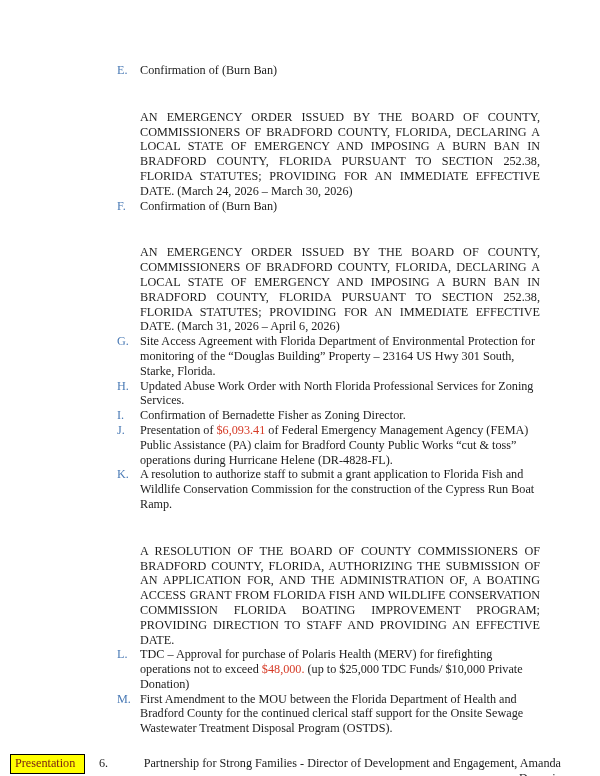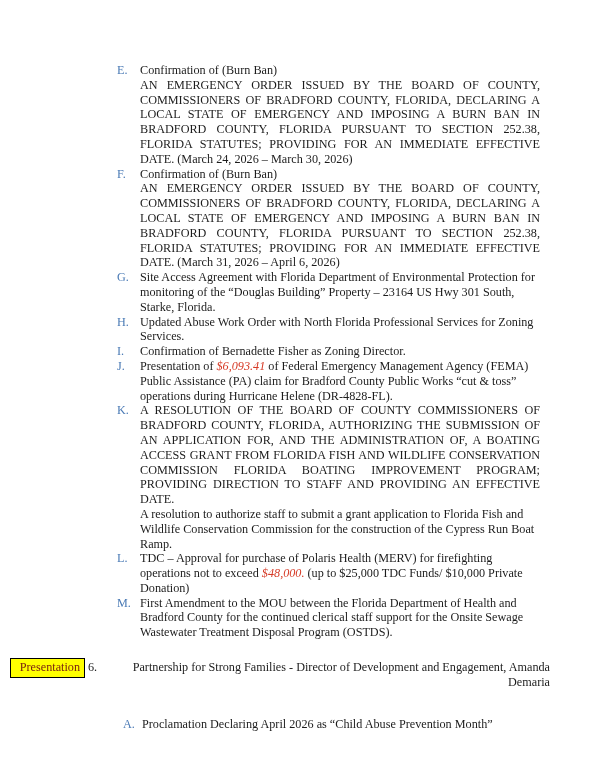--- a/index.html
+++ b/index.html
@@ -22,38 +22,38 @@
     width: 423px;
   }
   .item-row { display: flex; align-items: flex-start; }
   .item-letter {
     flex: 0 0 23px;
     width: 23px;
     color: var(--letter-blue, #4a7ab5);
   }
   .item-body { flex: 1 1 auto; min-width: 0; }
   .para { margin: 0; }
-  .para.justify { text-align: justify; }
-  .red-amount { color: var(--amount-red, #d63a26); font-style: italic; }
+  .para.justify { text-align: justify; margin-top: 32px; }
+  .red-amount { color: var(--amount-red, #d63a26); }
   .presentation-row {
     margin-top: 18px;
     padding-left: 10px;
     display: flex;
     align-items: flex-start;
   }
   .highlight-label {
     flex: 0 0 auto;
     box-sizing: border-box;
     width: 75px;
-    text-align: right;
+    text-align: left;
     background: var(--highlight-yellow, #ffff00);
     color: var(--highlight-text, #7a2310);
     border: 1px solid #000000;
     padding: 1px 4px 2px 4px;
-    margin-right: 3px;
+    margin-right: 14px;
   }
   .item-number {
     flex: 0 0 15px;
     width: 15px;
     padding-top: 2px;
   }
   .presentation-text {
     flex: 0 1 447px;
     max-width: 447px;
     padding-top: 2px;
@@ -108,22 +108,22 @@
       </div>
       <div class="item-row">
         <span class="item-letter">J.</span>
         <div class="item-body">
           <div class="para left"><span>Presentation of </span><span class="red-amount">$6,093.41</span><span> of Federal Emergency Management Agency (FEMA) Public Assistance (PA) claim for Bradford County Public Works “cut &amp; toss” operations during Hurricane Helene (DR-4828-FL).</span></div>
         </div>
       </div>
       <div class="item-row">
         <span class="item-letter">K.</span>
         <div class="item-body">
+          <div class="para left"><span>A resolution to authorize staff to submit a grant application to Florida Fish and Wildlife Conservation Commission for the construction of the Cypress Run Boat Ramp.</span></div>
           <div class="para justify"><span>A RESOLUTION OF THE BOARD OF COUNTY COMMISSIONERS OF BRADFORD COUNTY, FLORIDA, AUTHORIZING THE SUBMISSION OF AN APPLICATION FOR, AND THE ADMINISTRATION OF, A BOATING ACCESS GRANT FROM FLORIDA FISH AND WILDLIFE CONSERVATION COMMISSION FLORIDA BOATING IMPROVEMENT PROGRAM; PROVIDING DIRECTION TO STAFF AND PROVIDING AN EFFECTIVE DATE.</span></div>
-          <div class="para left"><span>A resolution to authorize staff to submit a grant application to Florida Fish and Wildlife Conservation Commission for the construction of the Cypress Run Boat Ramp.</span></div>
         </div>
       </div>
       <div class="item-row">
         <span class="item-letter">L.</span>
         <div class="item-body">
           <div class="para left"><span>TDC – Approval for purchase of Polaris Health (MERV) for firefighting operations not to exceed </span><span class="red-amount">$48,000.</span><span> (up to $25,000 TDC Funds/ $10,000 Private Donation)</span></div>
         </div>
       </div>
       <div class="item-row">
         <span class="item-letter">M.</span>

